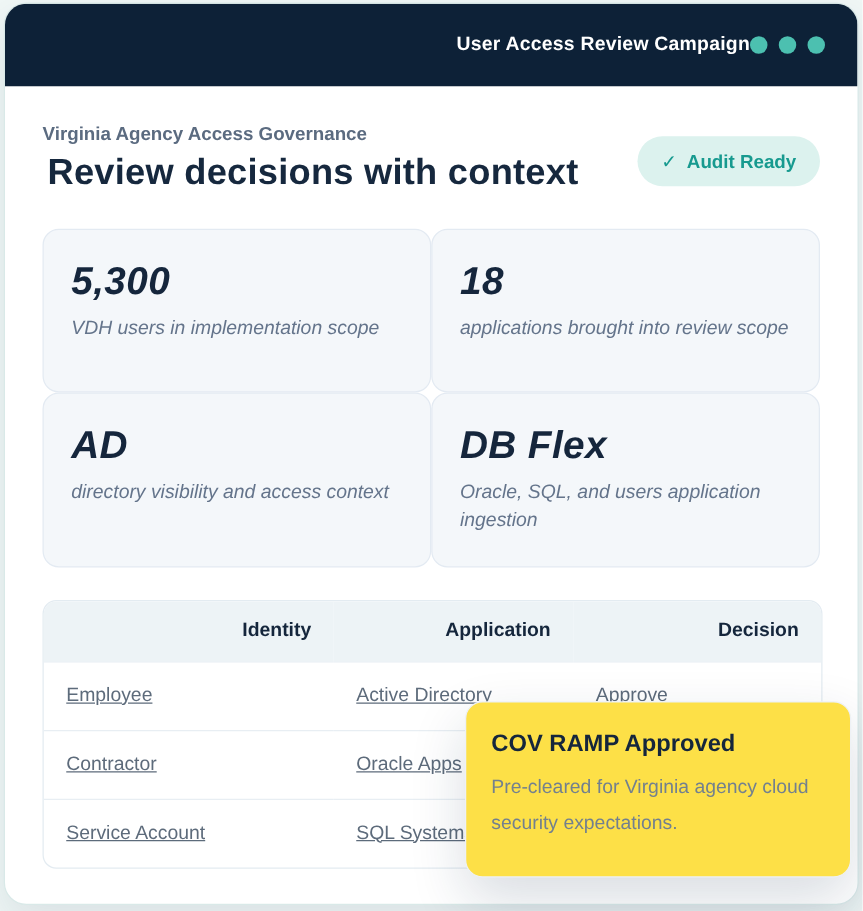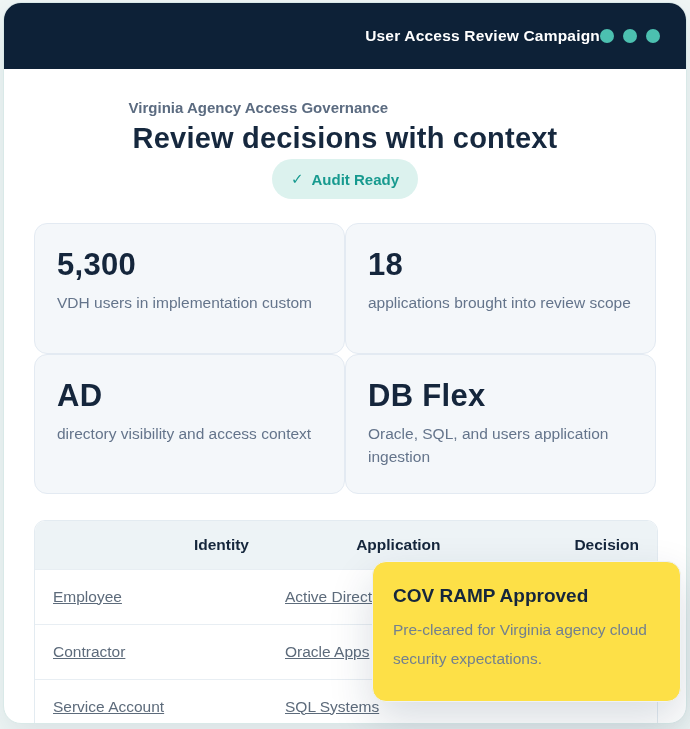--- a/index.html
+++ b/index.html
@@ -23,33 +23,33 @@
     height:66px;
     background:#0d2137;
     display:flex;align-items:center;justify-content:flex-end;
     padding:0 26px 0 28px;box-sizing:border-box;
   }
   .win-title{color:#ffffff;font-size:15.5px;font-weight:700;letter-spacing:.2px;}
   .win-dots{display:flex;gap:9px;}
   .win-dot{width:14px;height:14px;border-radius:50%;background:#4cc0b0;display:inline-block;}
   
   .content{padding:30px 30px 0 30px;box-sizing:border-box;}
-  .head-row{display:flex;align-items:center;justify-content:space-between;flex-direction:column;}
+  .head-row{display:flex;align-items:center;justify-content:space-between;}
   .eyebrow{color:#5b6b80;font-size:15px;font-weight:700;margin:0 0 6px 0;}
   .page-title{color:#16283e;font-size:29px;font-weight:700;margin:4px;letter-spacing:.2px;}
   .badge{
     background:#dcf2ee;color:#179a8f;
     font-size:15px;font-weight:700;
     padding:11px 19px;border-radius:22px;
     display:flex;align-items:center;gap:8px;white-space:nowrap;
   }
   
   .stats{
     margin-top:24px;
-    display:grid;grid-template-columns:1fr 1fr;
+    display:grid;grid-template-columns:1fr 1fr;font-style:italic;
   }
   .stat-card{
     background:#f4f7fa;
     border:1px solid #e3eaf2;
     border-radius:13px;
     padding:24px 22px;box-sizing:border-box;
     min-height:131px;
   }
   .stat-value{color:#15263c;font-size:31px;font-weight:800;line-height:1.1;letter-spacing:.3px;}
   .stat-caption{color:#64748b;font-size:15.5px;line-height:1.5;margin-top:9px;max-width:270px;}
@@ -112,21 +112,21 @@
       </div>
       <div class="badge">
         <span>✓</span>
         <span>Audit Ready</span>
       </div>
     </div>
 
     <div class="stats">
       <div class="stat-card">
         <div class="stat-value">5,300</div>
-        <div class="stat-caption">VDH users in implementation custom</div>
+        <div class="stat-caption">VDH users in implementation scope</div>
       </div>
       <div class="stat-card">
         <div class="stat-value">18</div>
         <div class="stat-caption">applications brought into review scope</div>
       </div>
       <div class="stat-card">
         <div class="stat-value">AD</div>
         <div class="stat-caption">directory visibility and access context</div>
       </div>
       <div class="stat-card">

